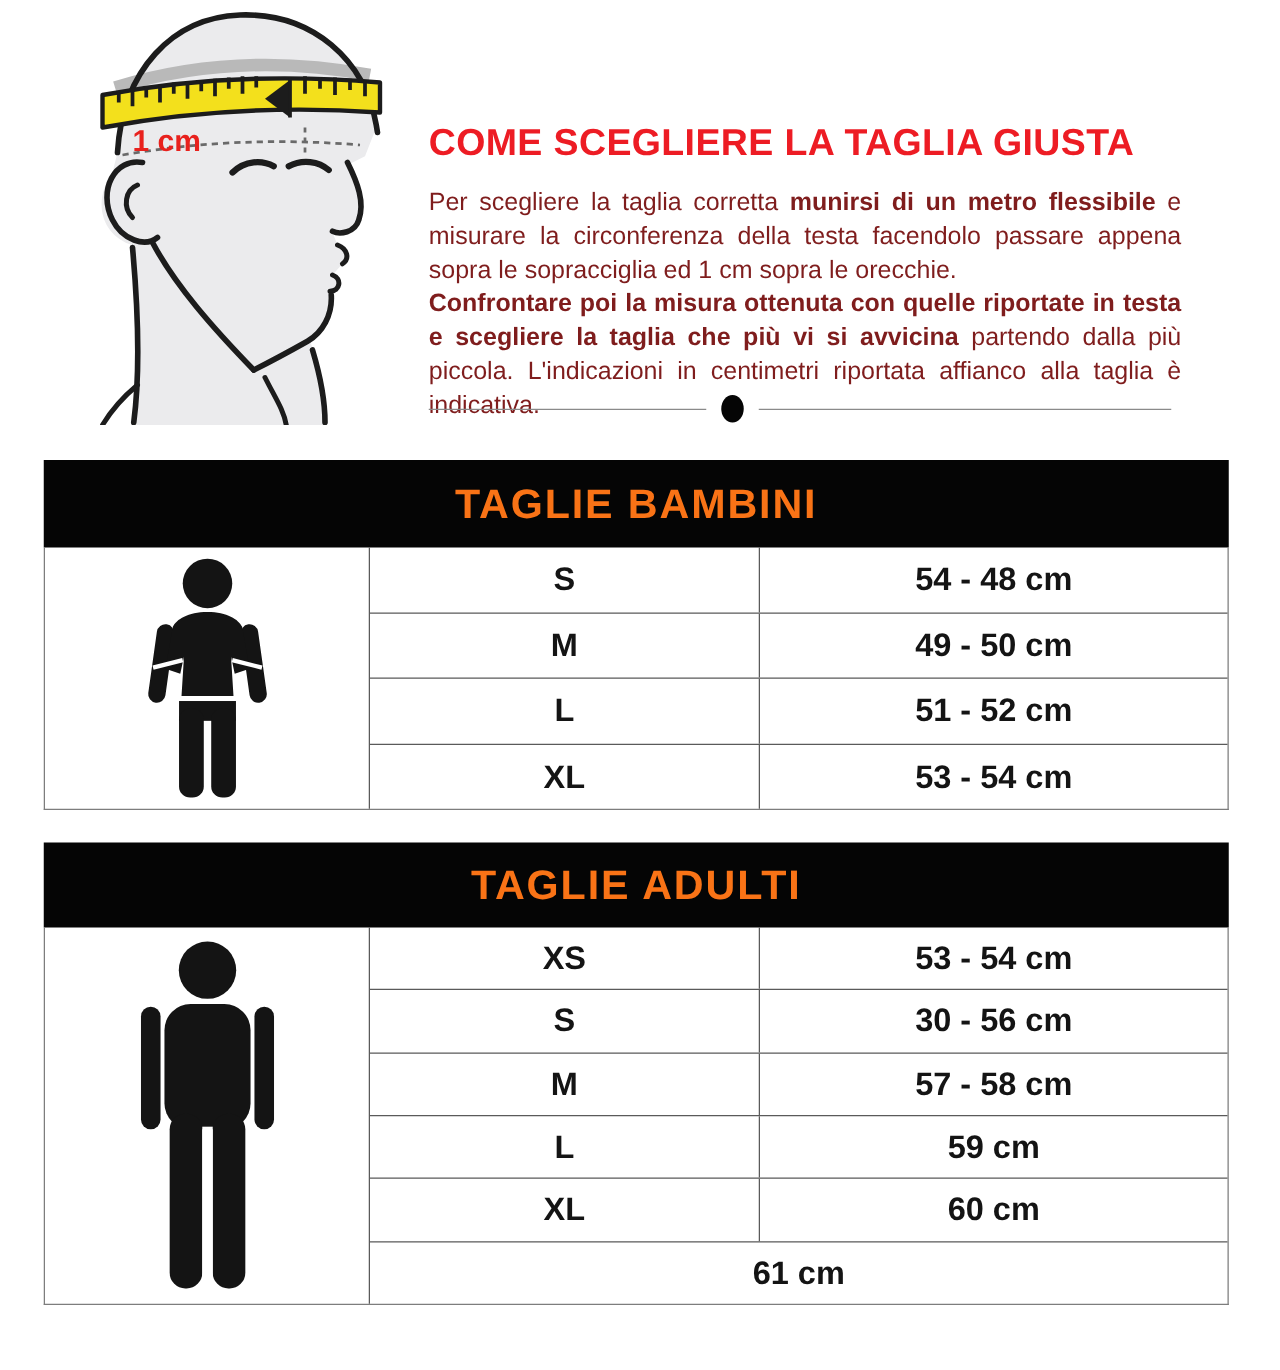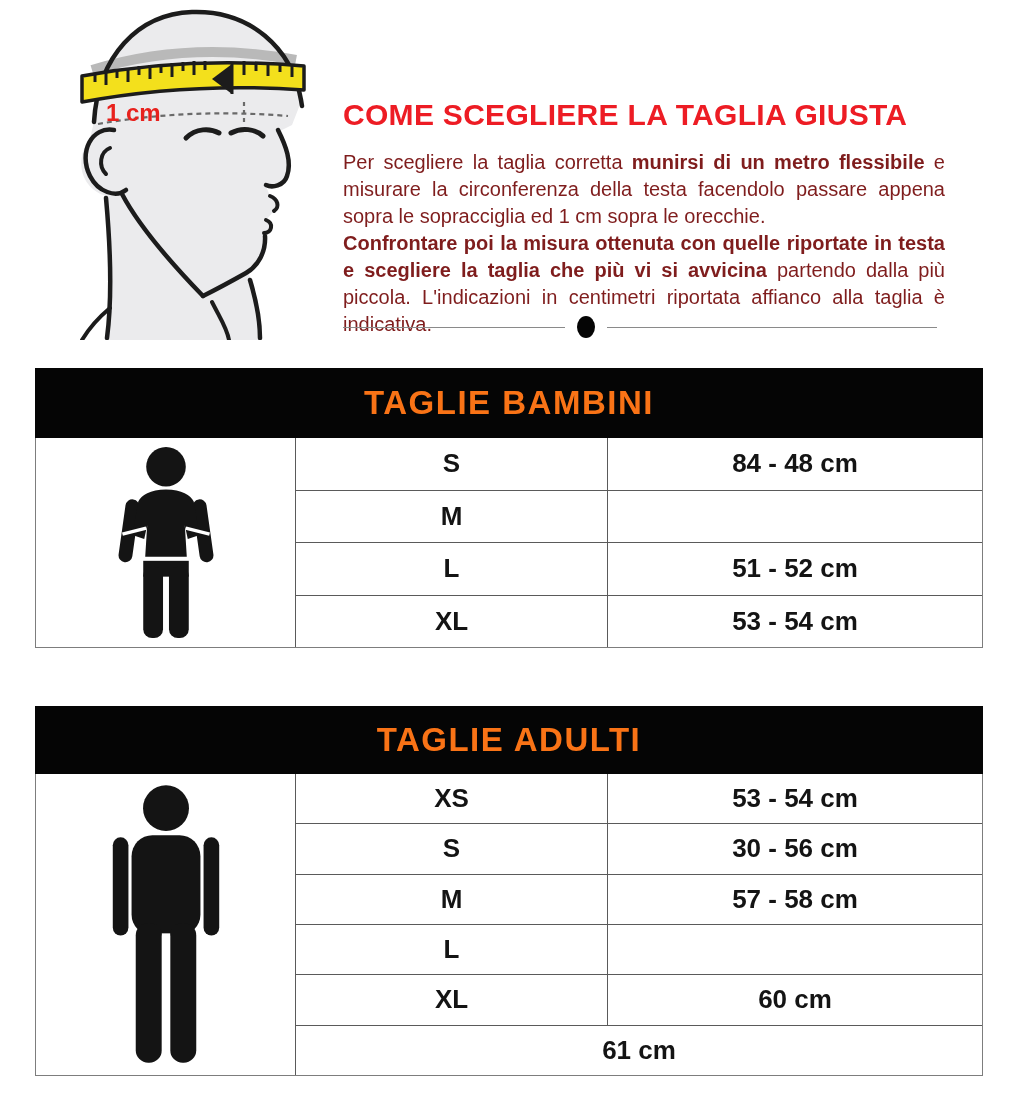--- a/index.html
+++ b/index.html
@@ -69,21 +69,21 @@
     margin: 0 12px;
   }
 
   
   .size-table {
     position: absolute;
     left: 35px;
     width: 948px;
   }
   .size-table.kids   { top: 368px; }
-  .size-table.adults { top: 706px; }
+  .size-table.adults { top: 674px; }
 
   .table-header {
     height: 70px;
     background: #050505;
     color: #f97316;
     display: flex;
     align-items: center;
     justify-content: center;
     font-size: 33px;
     font-weight: 700;
@@ -216,24 +216,25 @@
           <line x1="16" y1="91" x2="40" y2="85" stroke="#ffffff" stroke-width="3.5"></line>
           <line x1="80" y1="85" x2="104" y2="91" stroke="#ffffff" stroke-width="3.5"></line>
           <rect x="37" y="118" width="46" height="16"></rect>
           <rect x="37" y="124" width="20" height="72" rx="9"></rect>
           <rect x="63" y="124" width="20" height="72" rx="9"></rect>
         </svg>
       </div>
       <div class="rows">
         <div class="row">
           <div class="cell size">S</div>
-          <div class="cell range">84 - 48 cm</div>
+          <div class="cell range">54 - 48 cm</div>
         </div>
         <div class="row">
           <div class="cell size">M</div>
+          <div class="cell range">49 - 50 cm</div>
         </div>
         <div class="row">
           <div class="cell size">L</div>
           <div class="cell range">51 - 52 cm</div>
         </div>
         <div class="row">
           <div class="cell size">XL</div>
           <div class="cell range">53 - 54 cm</div>
         </div>
       </div>
@@ -262,20 +263,21 @@
         <div class="row">
           <div class="cell size">S</div>
           <div class="cell range">30 - 56 cm</div>
         </div>
         <div class="row">
           <div class="cell size">M</div>
           <div class="cell range">57 - 58 cm</div>
         </div>
         <div class="row">
           <div class="cell size">L</div>
+          <div class="cell range">59 cm</div>
         </div>
         <div class="row">
           <div class="cell size">XL</div>
           <div class="cell range">60 cm</div>
         </div>
         <div class="row">
           <div class="cell range">61 cm</div>
         </div>
       </div>
     </div>

